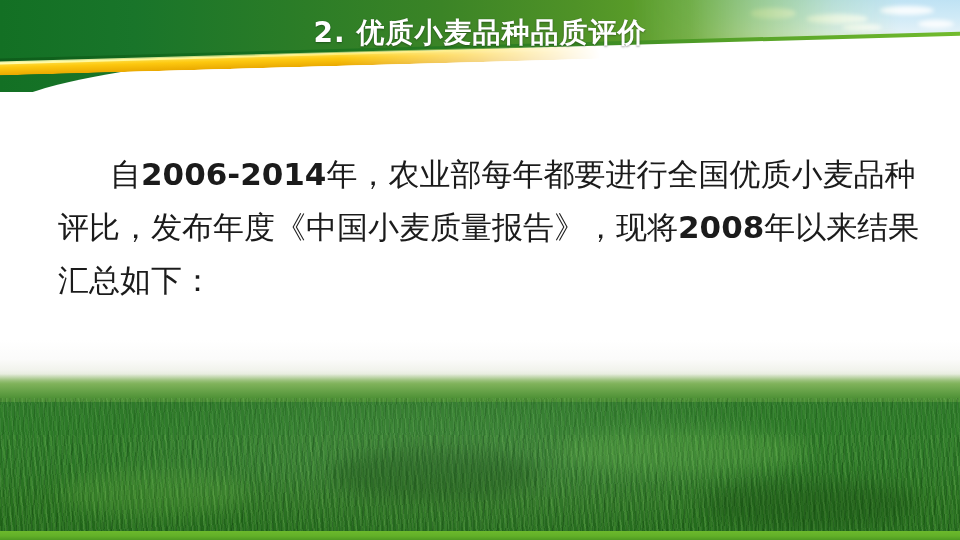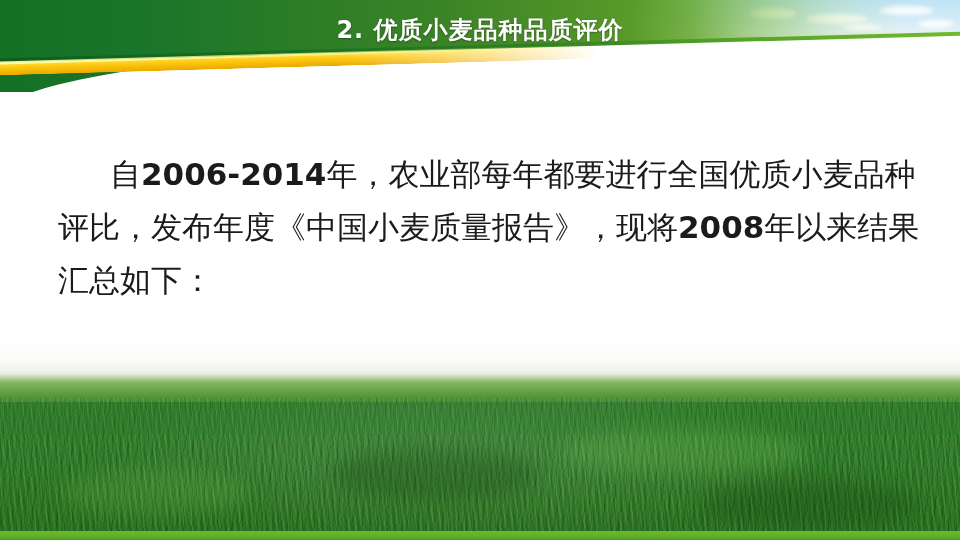--- a/index.html
+++ b/index.html
@@ -114,21 +114,21 @@
     background:#ffffff;
     transform:rotate(1.45deg);
     transform-origin:left top;
   }
 
   .header-title{
     position:absolute;left:0;top:14px;width:960px;
     text-align:center;
     font-family:"DejaVu Sans","Liberation Sans",sans-serif;
     font-weight:bold;
-    font-size:24px;
+    font-size:28px;
     letter-spacing:1px;
     color:#ffffff;
     text-shadow:0 1px 2px rgba(0,0,0,.30), 0 0 1px rgba(0,0,0,.25);
     white-space:nowrap;
   }
 
   
   .content{
     position:absolute;left:16px;top:100px;width:960px;height:250px;
     background:transparent;

